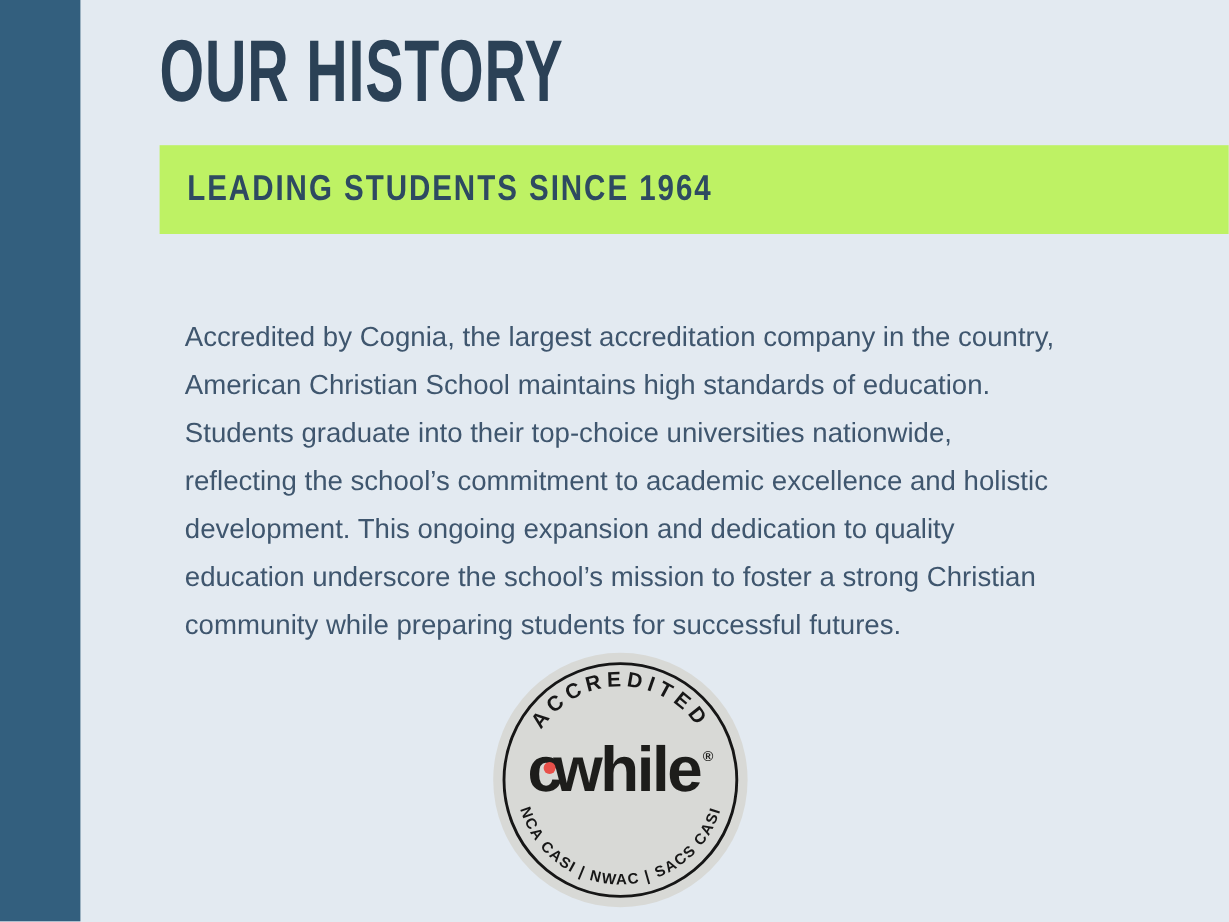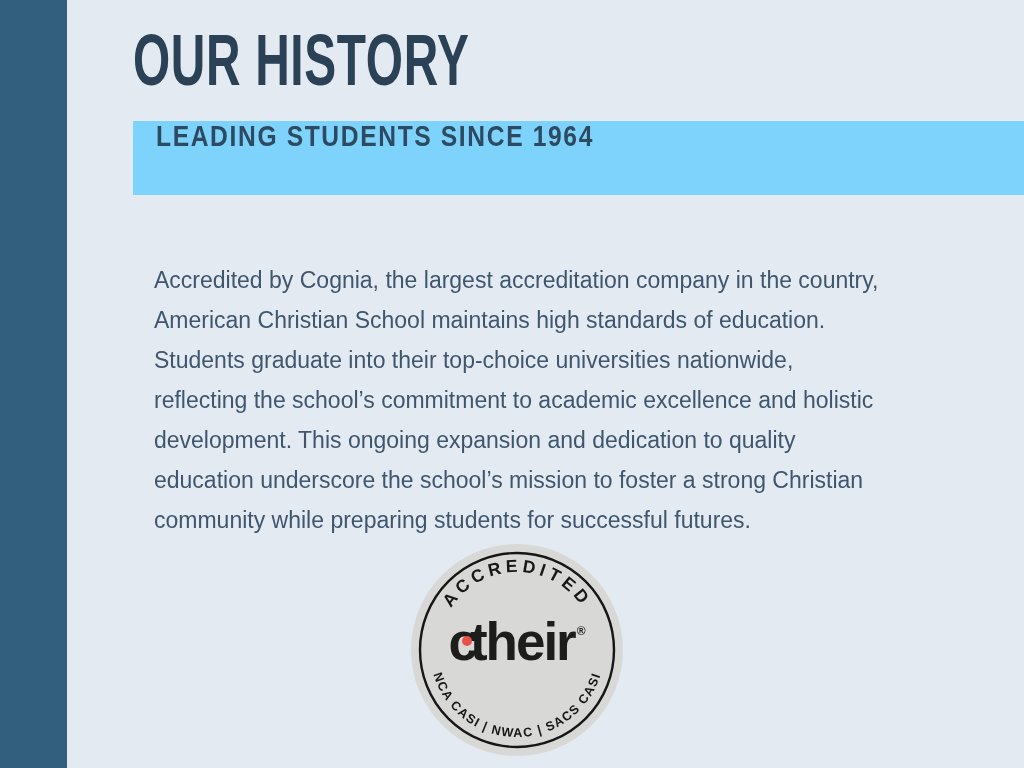--- a/index.html
+++ b/index.html
@@ -22,22 +22,22 @@
     letter-spacing: 1px;
     line-height: 1;
     color: #2b4156;
     white-space: nowrap;
     transform: scaleX(0.655);
     transform-origin: 0 0;
   }
   .subtitle-banner {
     position: absolute; left: 133px; top: 121px;
     width: 891px; height: 74px;
-    background: #7dd3fc;
-    display: flex; align-items: flex-start;
+    background: #bef264;
+    display: flex; align-items: center;
   }
   .subtitle-text {
     margin-left: 23px;
     font-size: 30px; font-weight: bold;
     letter-spacing: 2px;
     line-height: 1;
     color: #2e4a61;
     white-space: nowrap;
     transform: scaleX(0.82);
     transform-origin: 0 50%;
@@ -114,16 +114,16 @@
         <path id="arc-top" d="M 29 107 A 78 78 0 0 1 185 107" fill="none"></path>
         <path id="arc-bottom" d="M 20 107 A 87 87 0 0 0 194 107" fill="none"></path>
       </defs>
       <text class="seal-arc-text" font-size="17.5" letter-spacing="4.2">
         <textPath href="#arc-top" startOffset="50%" text-anchor="middle">ACCREDITED</textPath>
       </text>
       <text class="seal-arc-text" font-size="12.6" letter-spacing="1.3">
         <textPath href="#arc-bottom" startOffset="50%" text-anchor="middle">NCA CASI | NWAC | SACS CASI</textPath>
       </text>
     </svg>
-    <div class="cognia-logo"><span>c</span><span class="cognia-dot"></span><span>their</span><span class="registered-mark">®</span></div>
+    <div class="cognia-logo"><span>c</span><span class="cognia-dot"></span><span>while</span><span class="registered-mark">®</span></div>
   </div>
 
 </div>
 
 </body></html>

